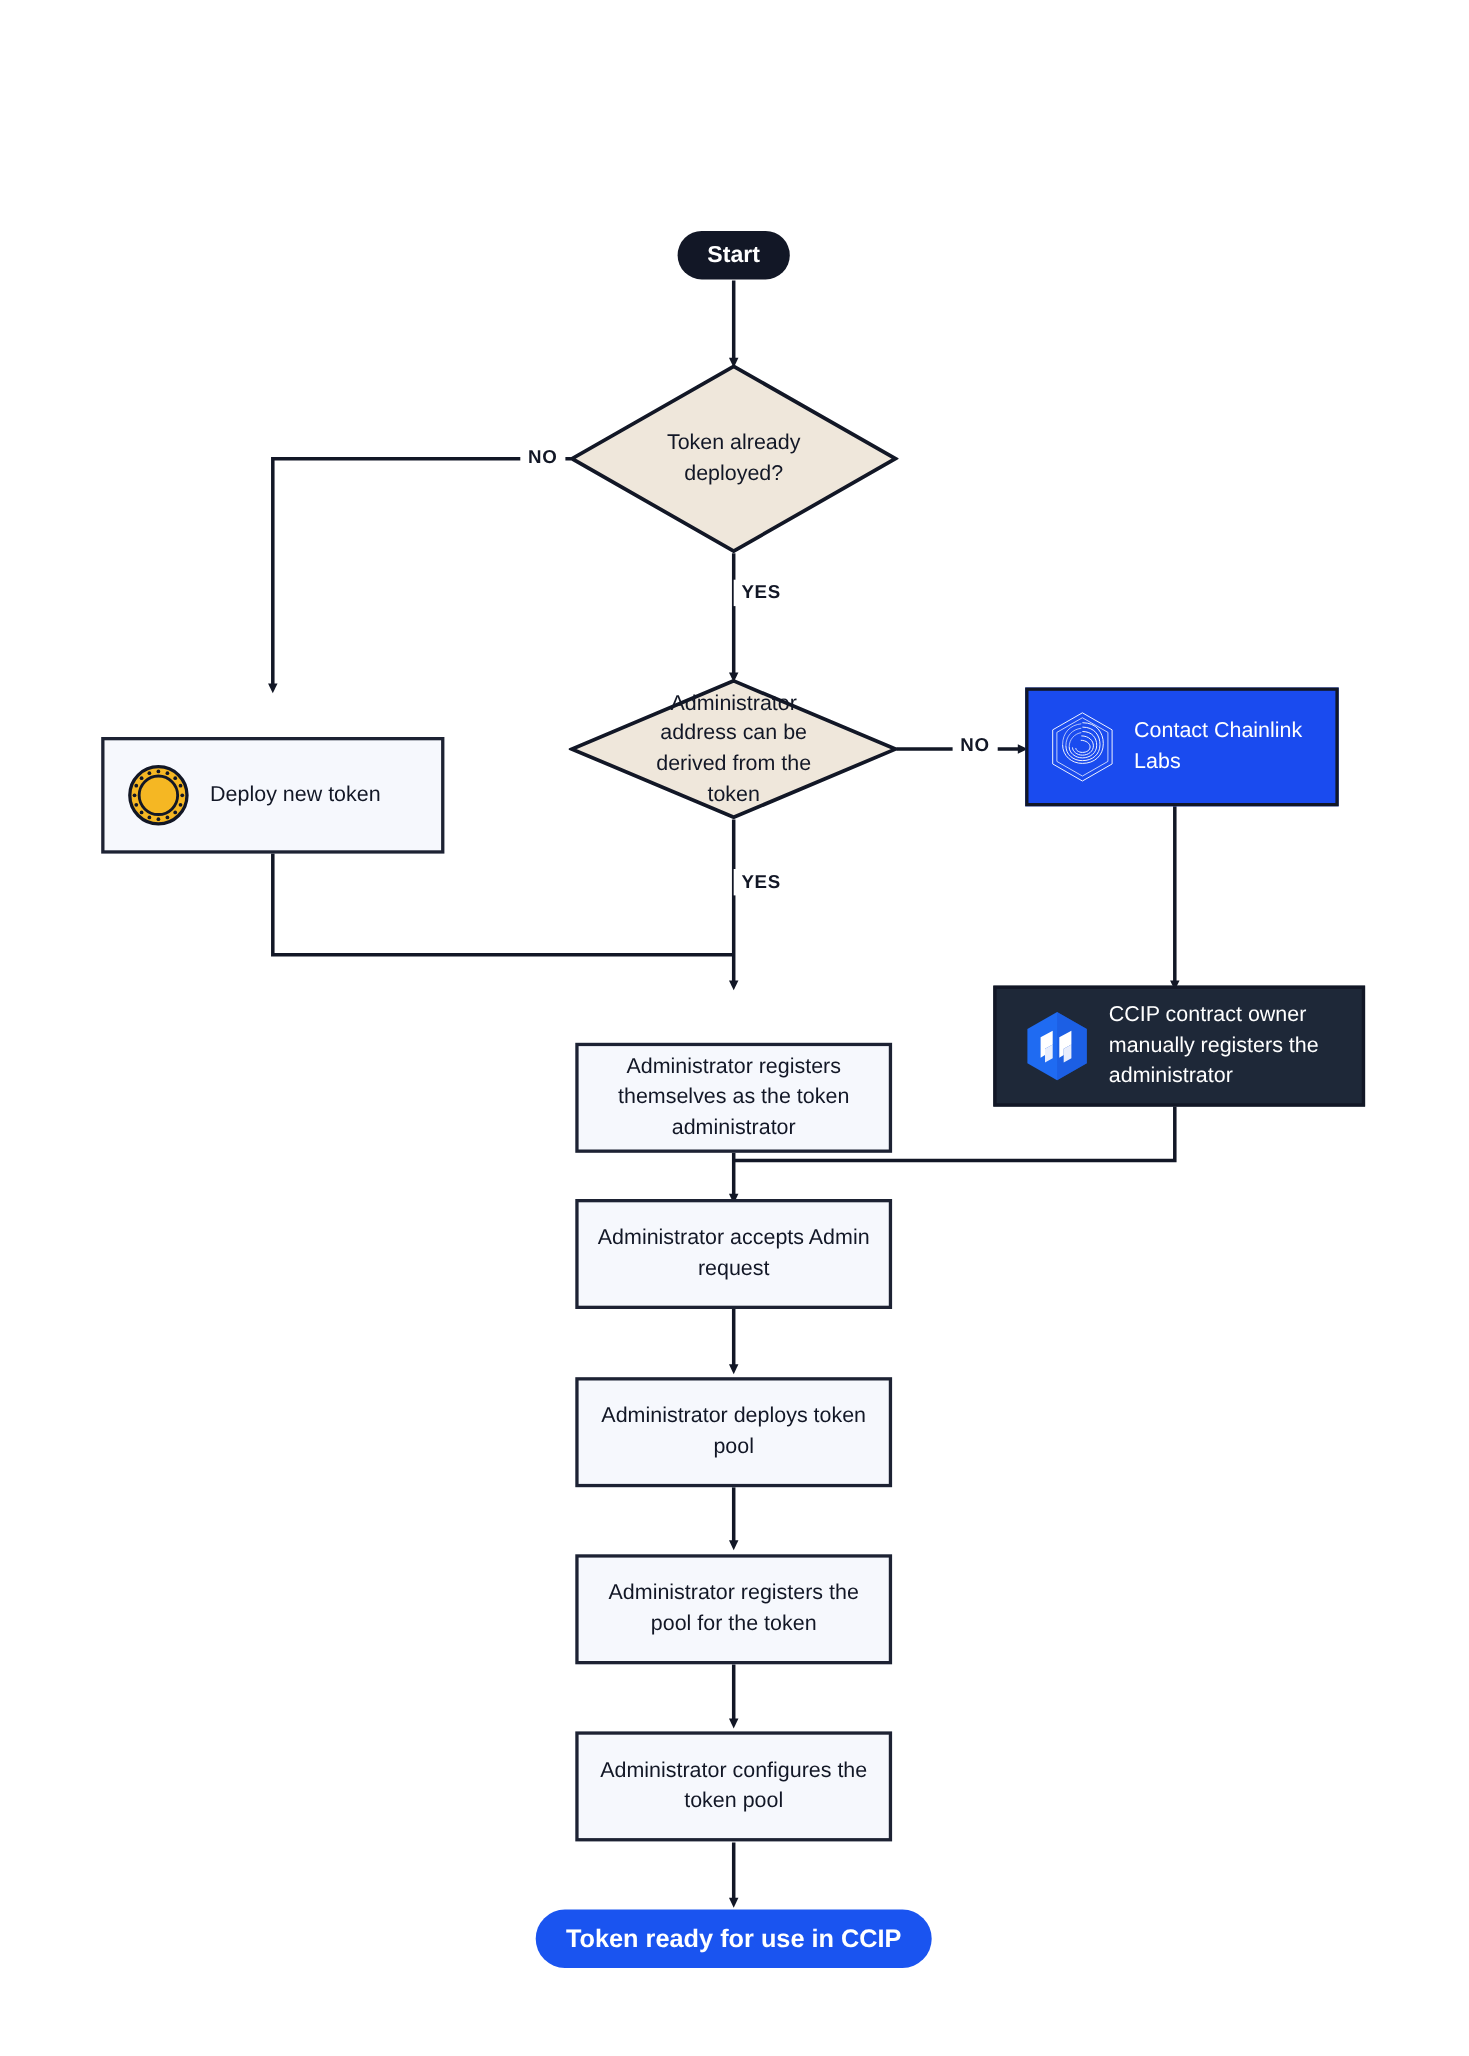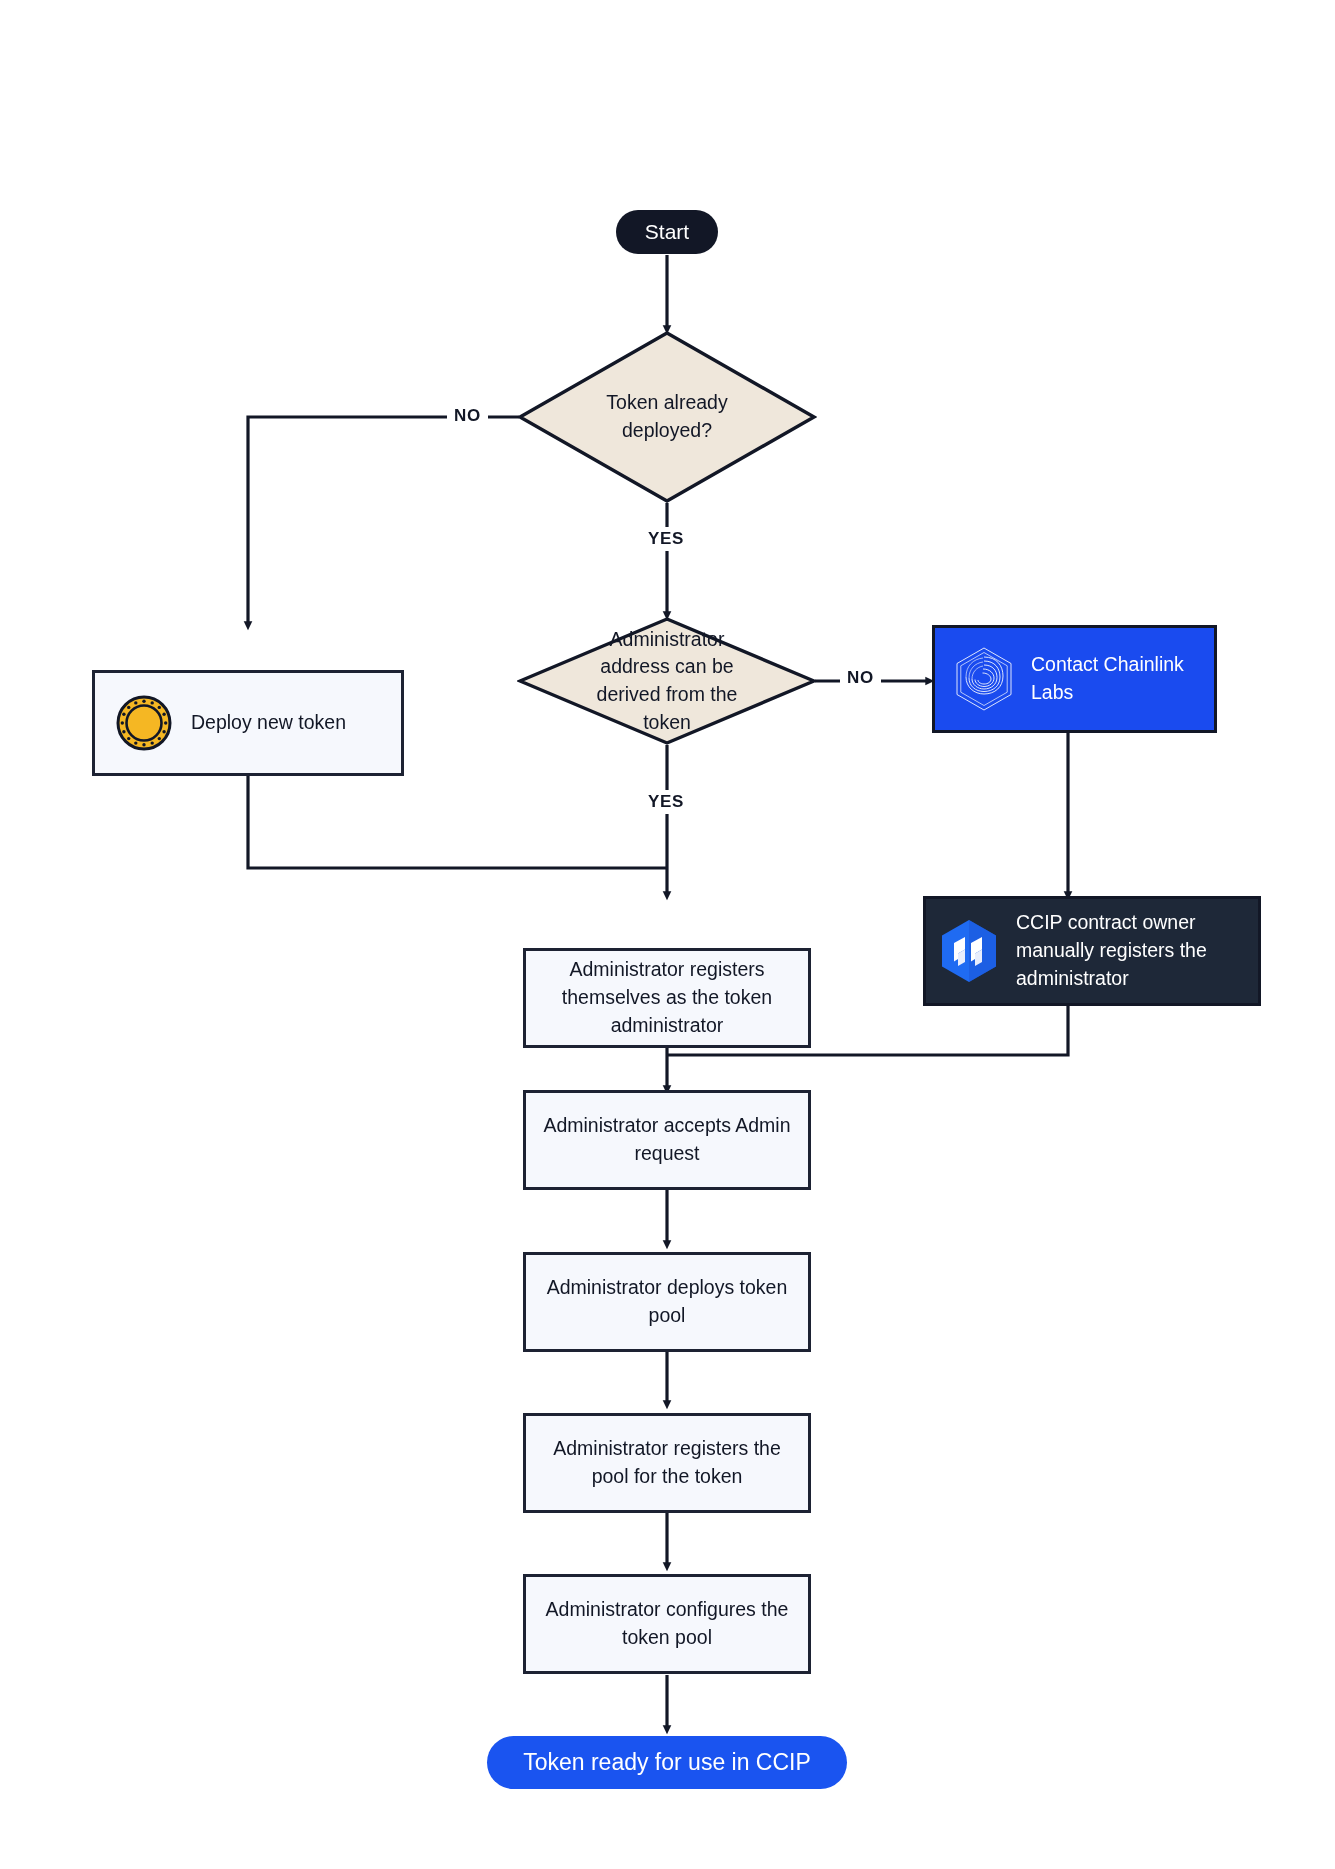--- a/index.html
+++ b/index.html
@@ -19,21 +19,21 @@
   .title{
     position:absolute;left:0;top:62px;width:1335px;
     text-align:center;
     font-size:38px;font-weight:700;letter-spacing:-0.4px;
     color:#121726;
   }
 
   
   .pill{
     border-radius:999px;
-    font-weight:400;
+    font-weight:700;
     display:flex;align-items:center;justify-content:center;
     white-space:nowrap;
     text-align:right;
   }
   .pill-start{background:#121726;color:#ffffff;font-size:21px;}
   .pill-end{background:#1a54f0;color:#ffffff;font-size:23px;}
 
   
   .box{
     background:#f6f8fd;
@@ -77,20 +77,21 @@
   }
 
   
   .edge-label{
     position:absolute;
     font-size:17px;font-weight:700;letter-spacing:0.6px;
     color:#121726;
     background:#ffffff;
     padding:2px 7px;
     white-space:nowrap;
+    margin-left:26px;
   }
 </style>
 </head>
 <body>
 
 <div id="stage">
 
 
   <svg id="wires" viewBox="0 0 1335 1869">
     <defs>
@@ -194,21 +195,21 @@
         </g>
       </svg>
     </span>
     <span class="box-label">Contact Chainlink Labs</span>
   </div>
 
   <div class="node box" style="left:523px;top:948px;width:288px;height:100px;">
     <span class="box-label">Administrator registers themselves as the token administrator</span>
   </div>
 
-  <div class="node box box-dark" style="left:903px;top:896px;width:338px;height:110px;gap:16px;padding-left:12px;margin-left:20px;">
+  <div class="node box box-dark" style="left:903px;top:896px;width:338px;height:110px;gap:16px;padding-left:24px;">
     <span class="icon-slot">
       <svg width="62" height="66" viewBox="0 0 62 66">
         <polygon points="31,2 58,17.5 58,48.5 31,64 4,48.5 4,17.5" fill="#1f6bf2"></polygon>
         <path d="M31,2 L58,17.5 L58,48.5 L31,64 Z" fill="#1a56d8" opacity="0.55"></path>
         <path d="M16,25 L27,19 L27,31.5 L20,35.5 L20,41 L16,43.5 Z" fill="#ffffff"></path>
         <path d="M33,25 L44,19 L44,31.5 L37,35.5 L37,41 L33,43.5 Z" fill="#ffffff"></path>
         <path d="M20,35.5 L27,31.5 L27,44 L20,48 Z" fill="#e9eefc"></path>
         <path d="M37,35.5 L44,31.5 L44,44 L37,48 Z" fill="#e9eefc"></path>
       </svg>
     </span>

